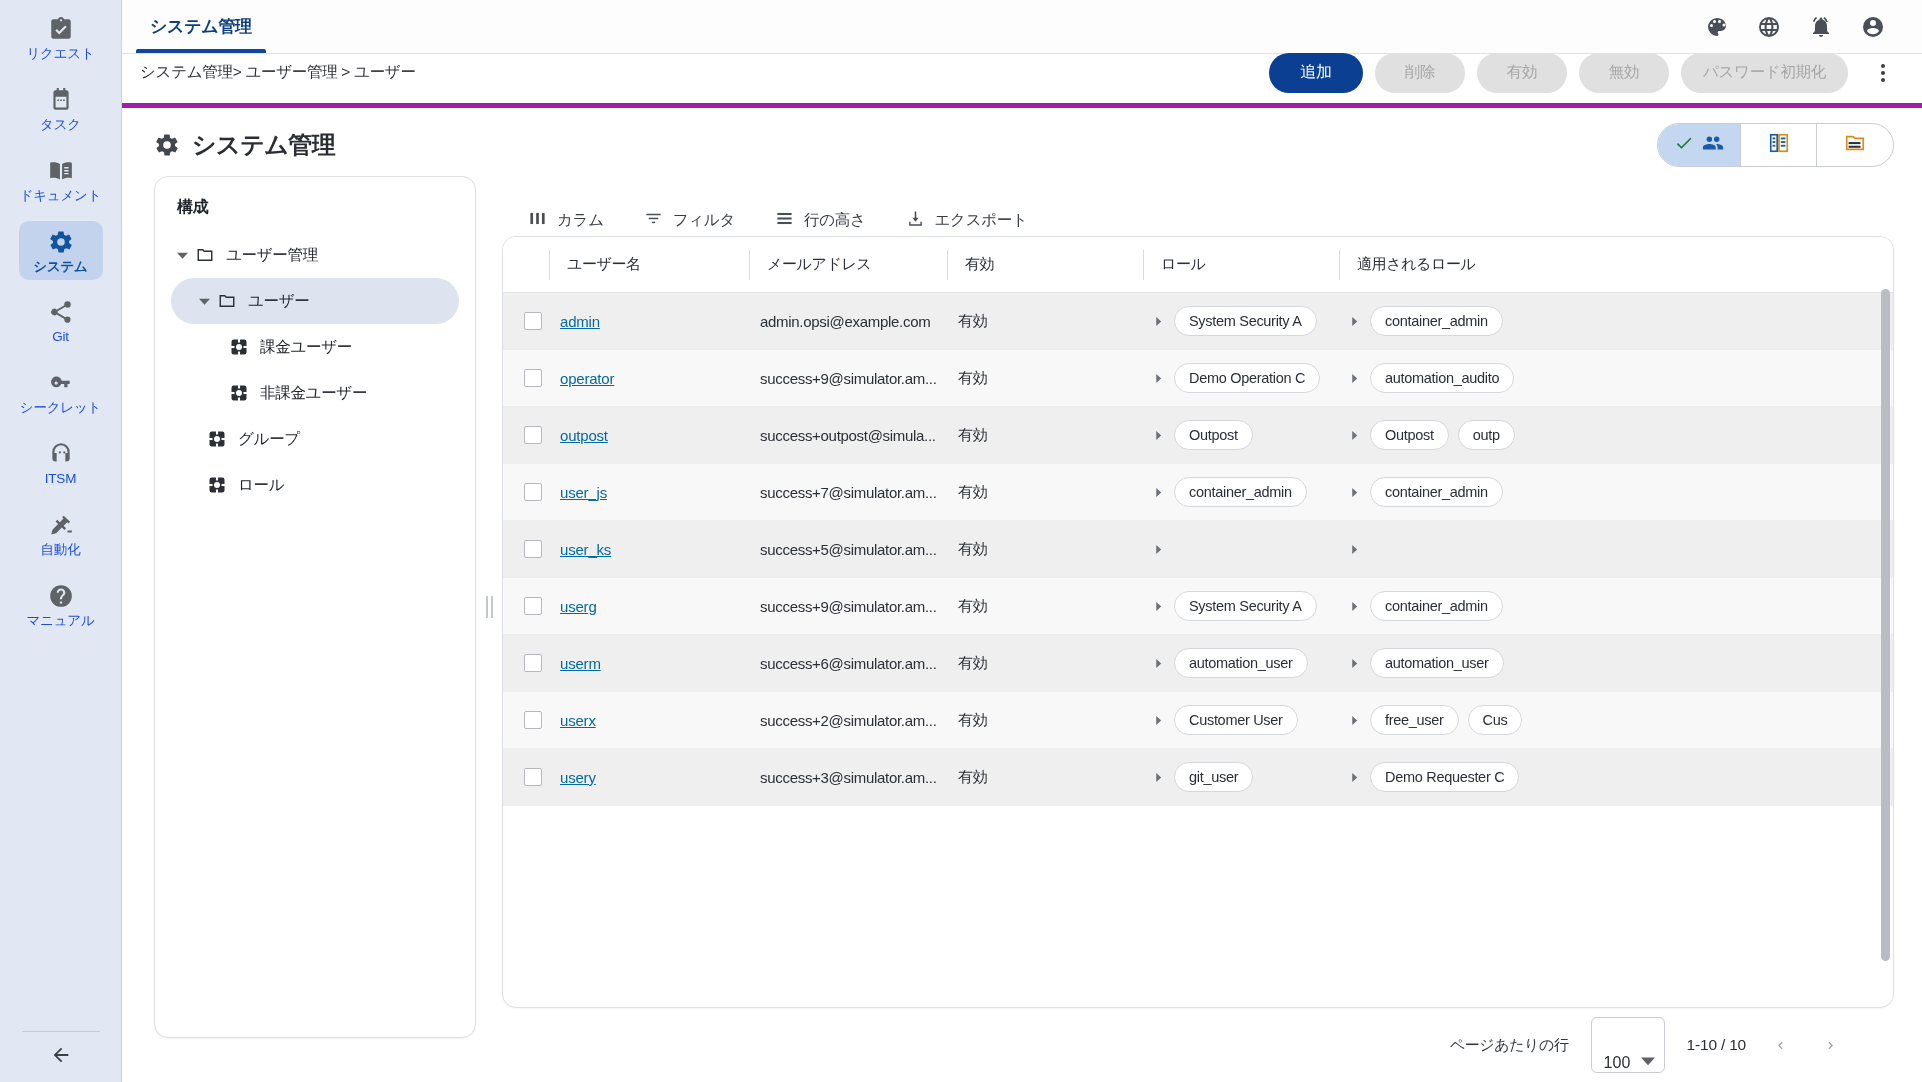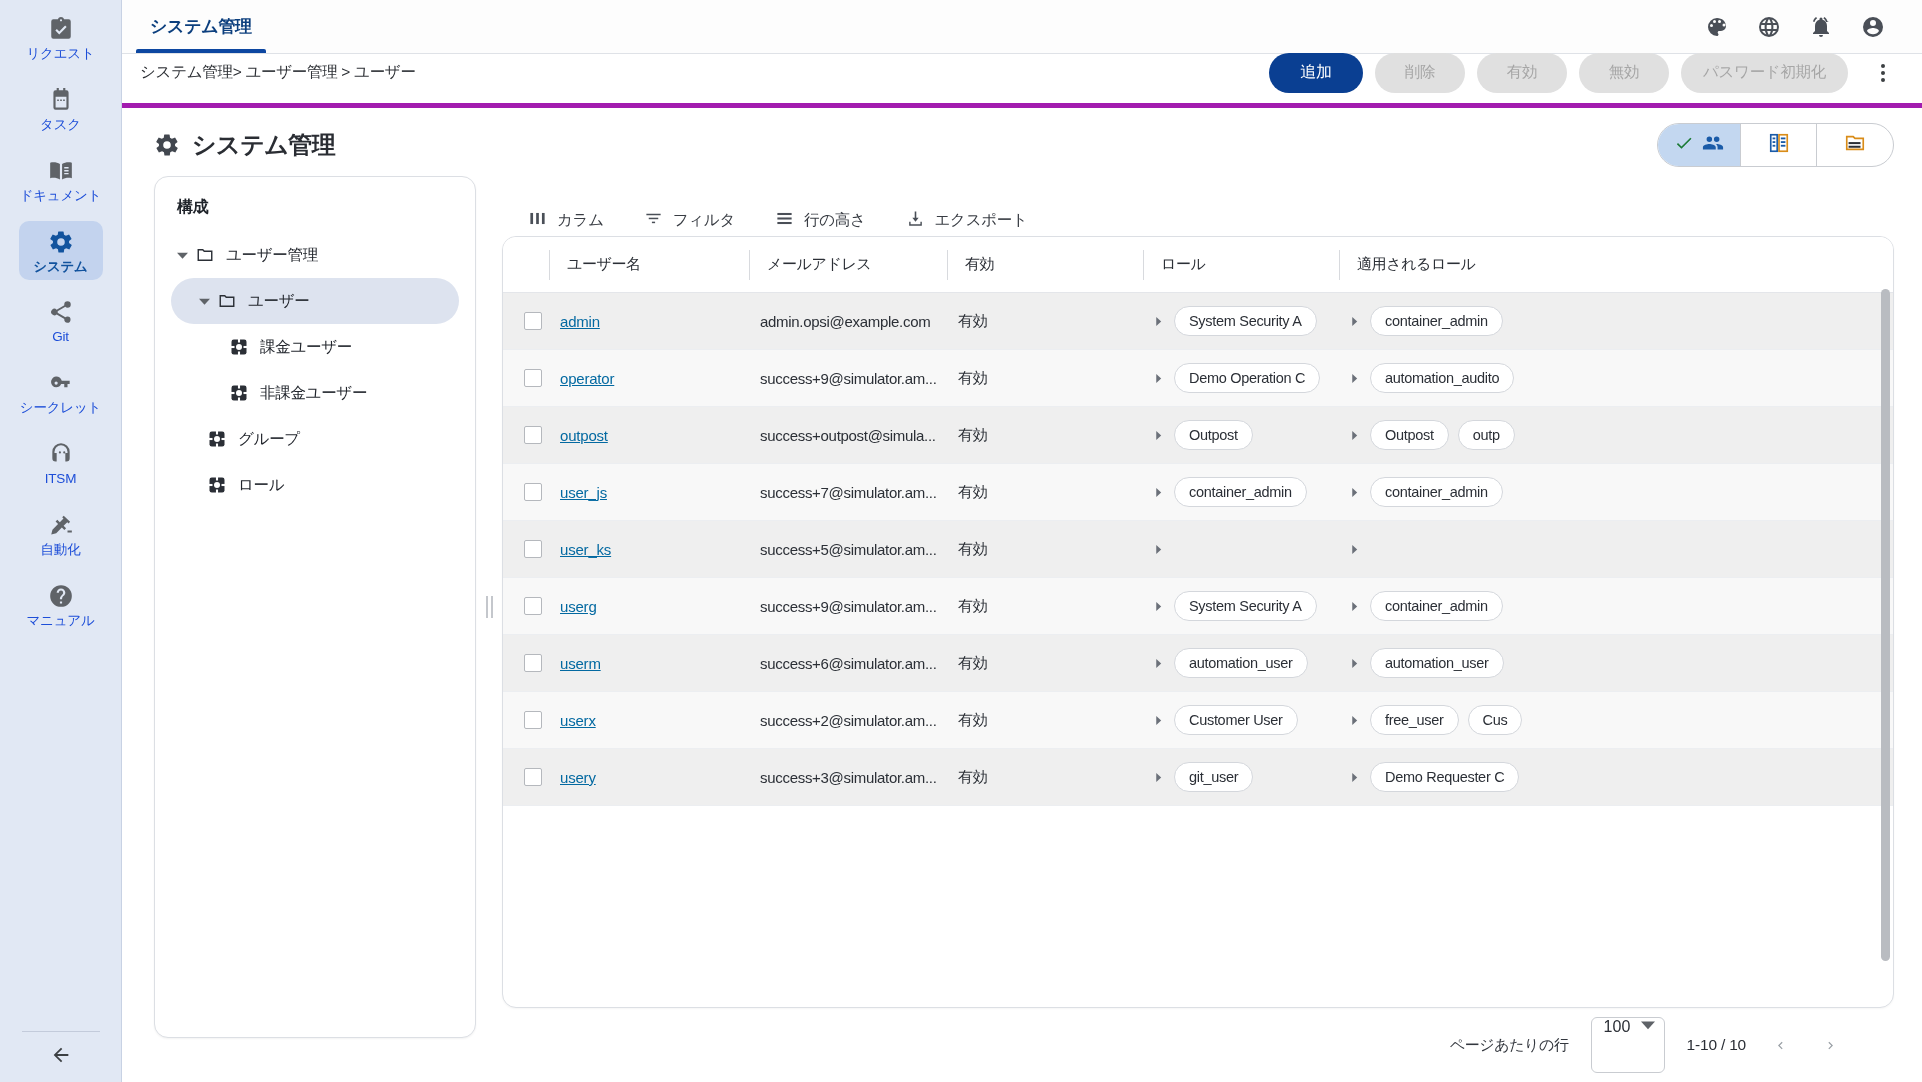--- a/index.html
+++ b/index.html
@@ -253,21 +253,21 @@
 
   
   .pagerow {
     height: 74px; flex: 0 0 74px;
     display: flex; align-items: center; justify-content: flex-end;
     gap: 22px; padding-right: 52px;
   }
   .pg-lbl { font-size: 15px; color: #33373e; letter-spacing: -0.4px; }
   .pg-sel {
     width: 74px; height: 56px; border: 1px solid #c9ccd1; border-radius: 6px;
-    display: flex; align-items: flex-start; justify-content: space-between;
+    display: flex; align-items: flex-end; justify-content: space-between;
     padding: 0 9px 0 12px; background: #fff; cursor: pointer;
   }
   .pg-sel .v { font-size: 16px; color: #2b2f36; }
   .pg-sel svg { width: 14px; height: 14px; fill: #5f6368; }
   .pg-count { font-size: 15.5px; color: #2b2f36; letter-spacing: -0.2px; }
   .pg-nav { display: flex; gap: 26px; }
   .pg-arrow { width: 24px; height: 32px; display:flex; align-items:center; justify-content:center; cursor:pointer; }
   .pg-arrow svg { width: 15px; height: 15px; fill: #9aa0a6; }
 </style>
 </head>

